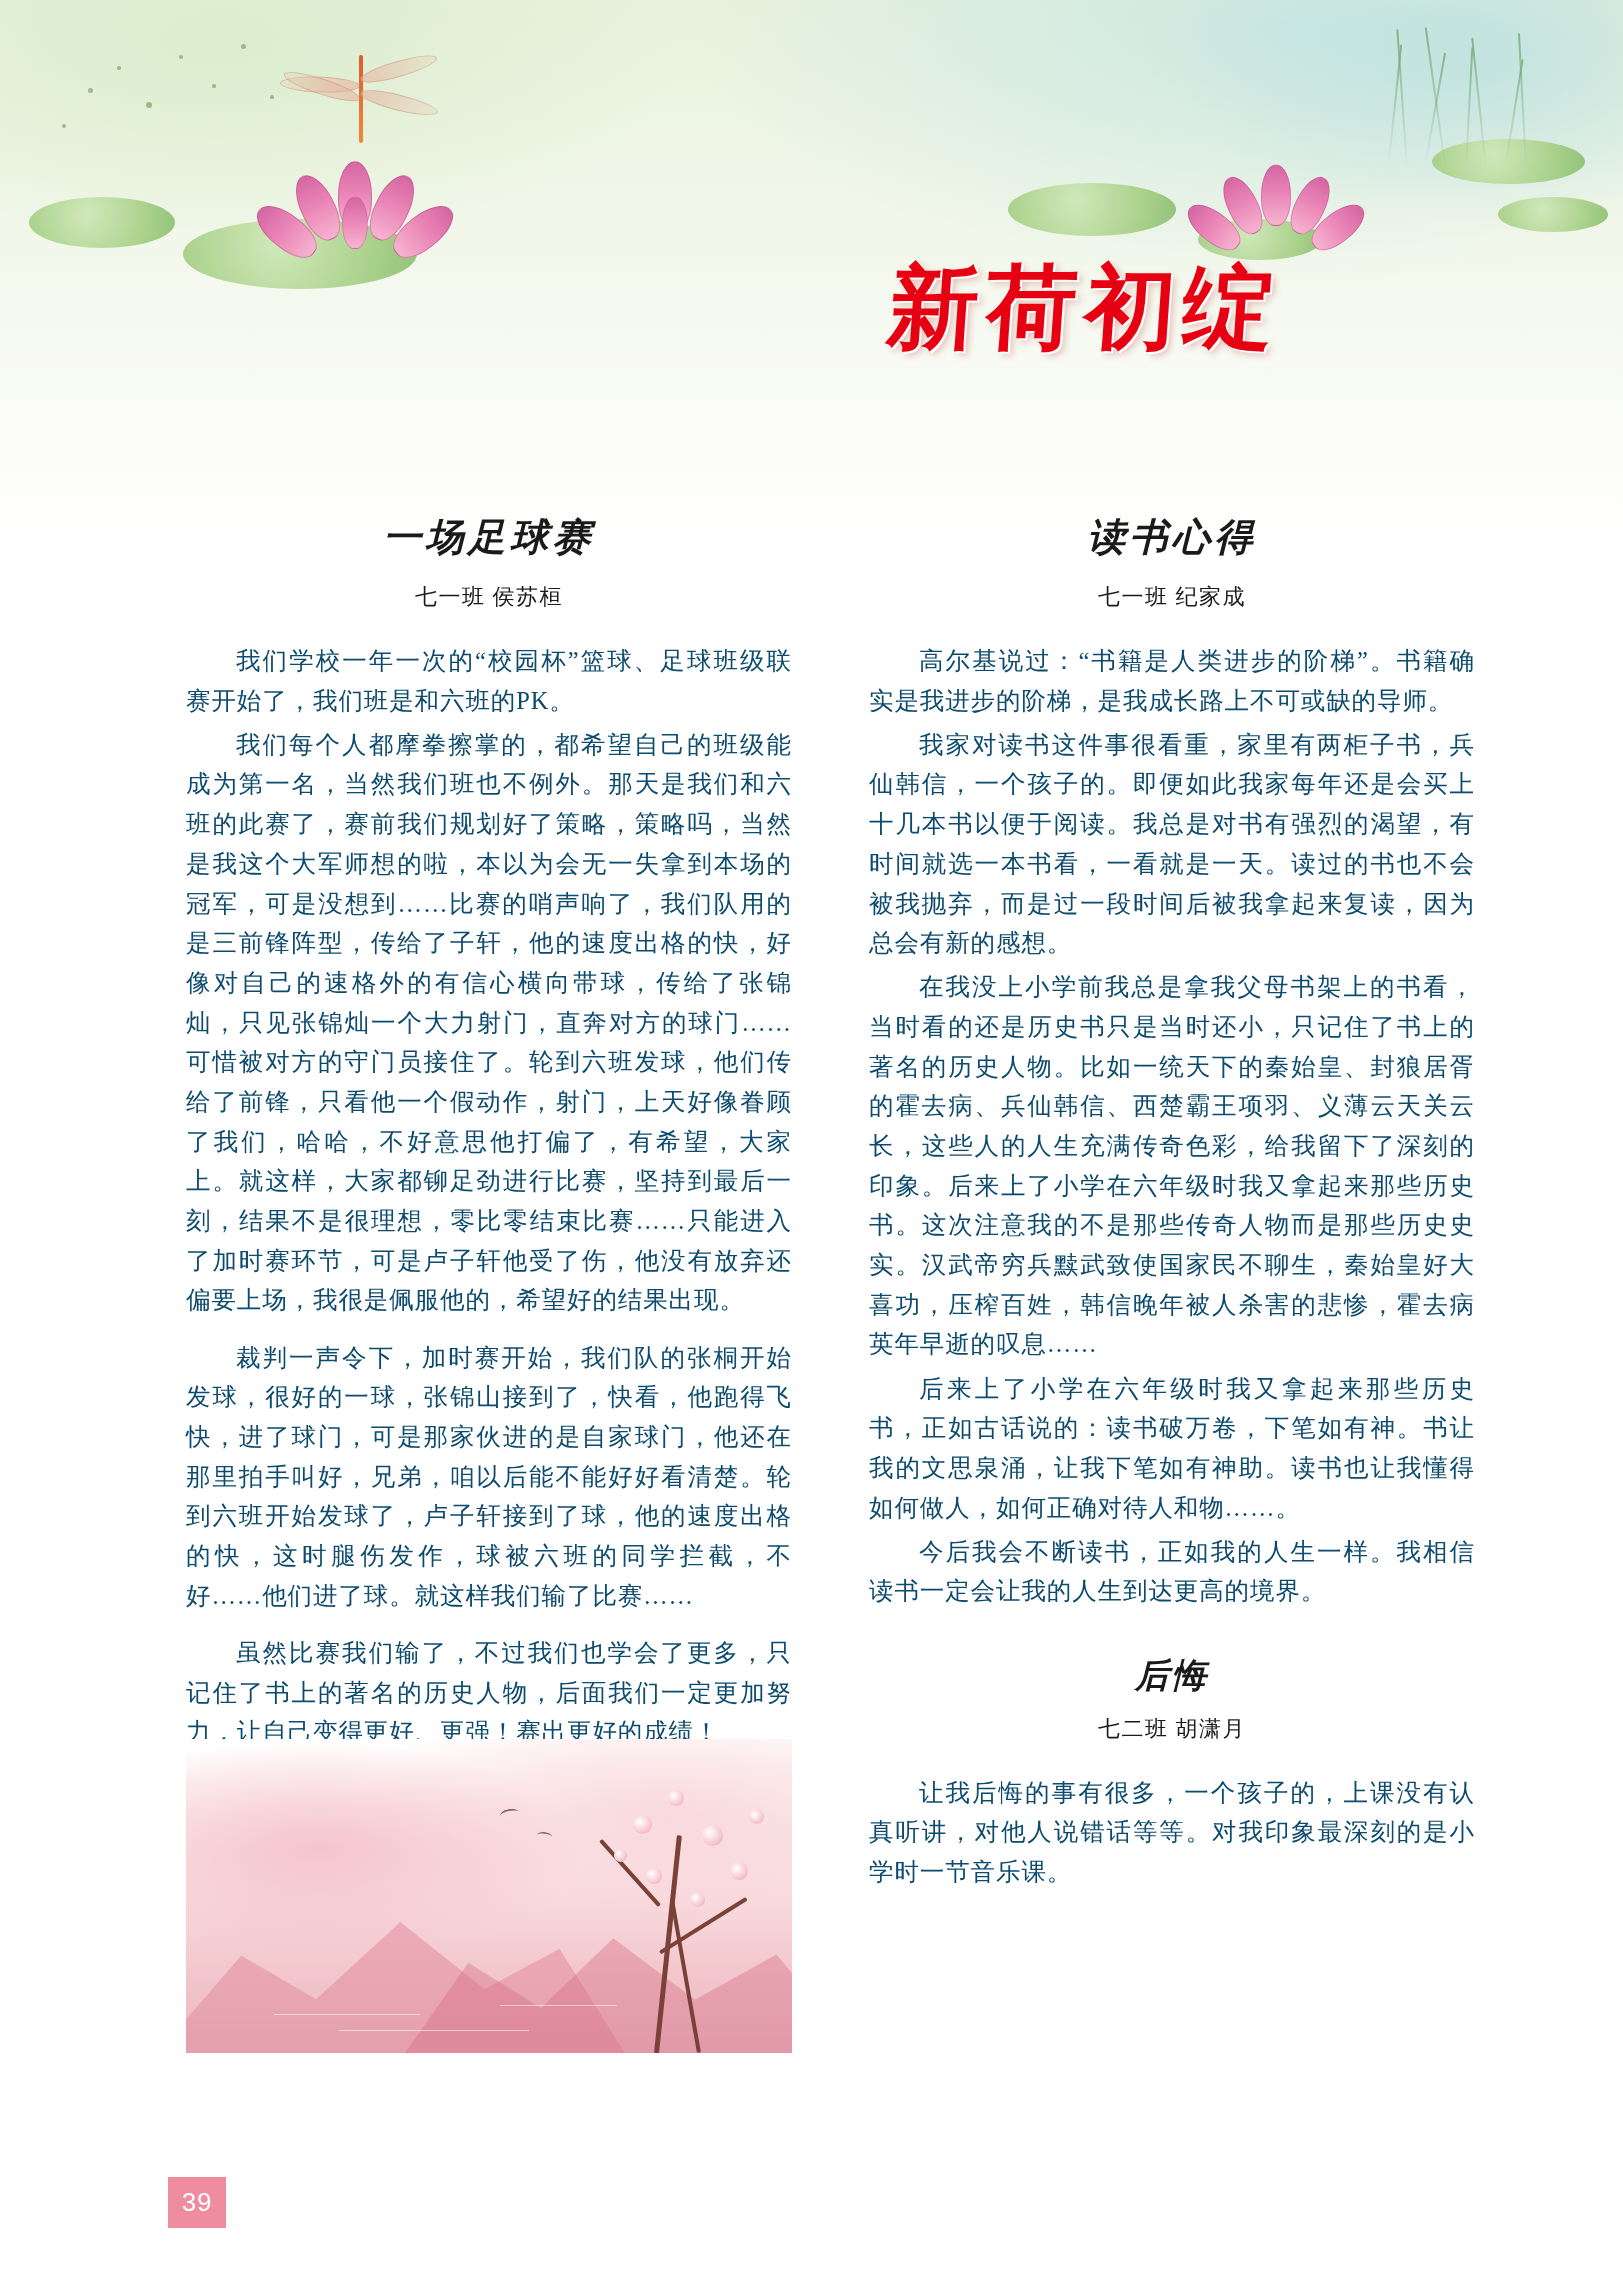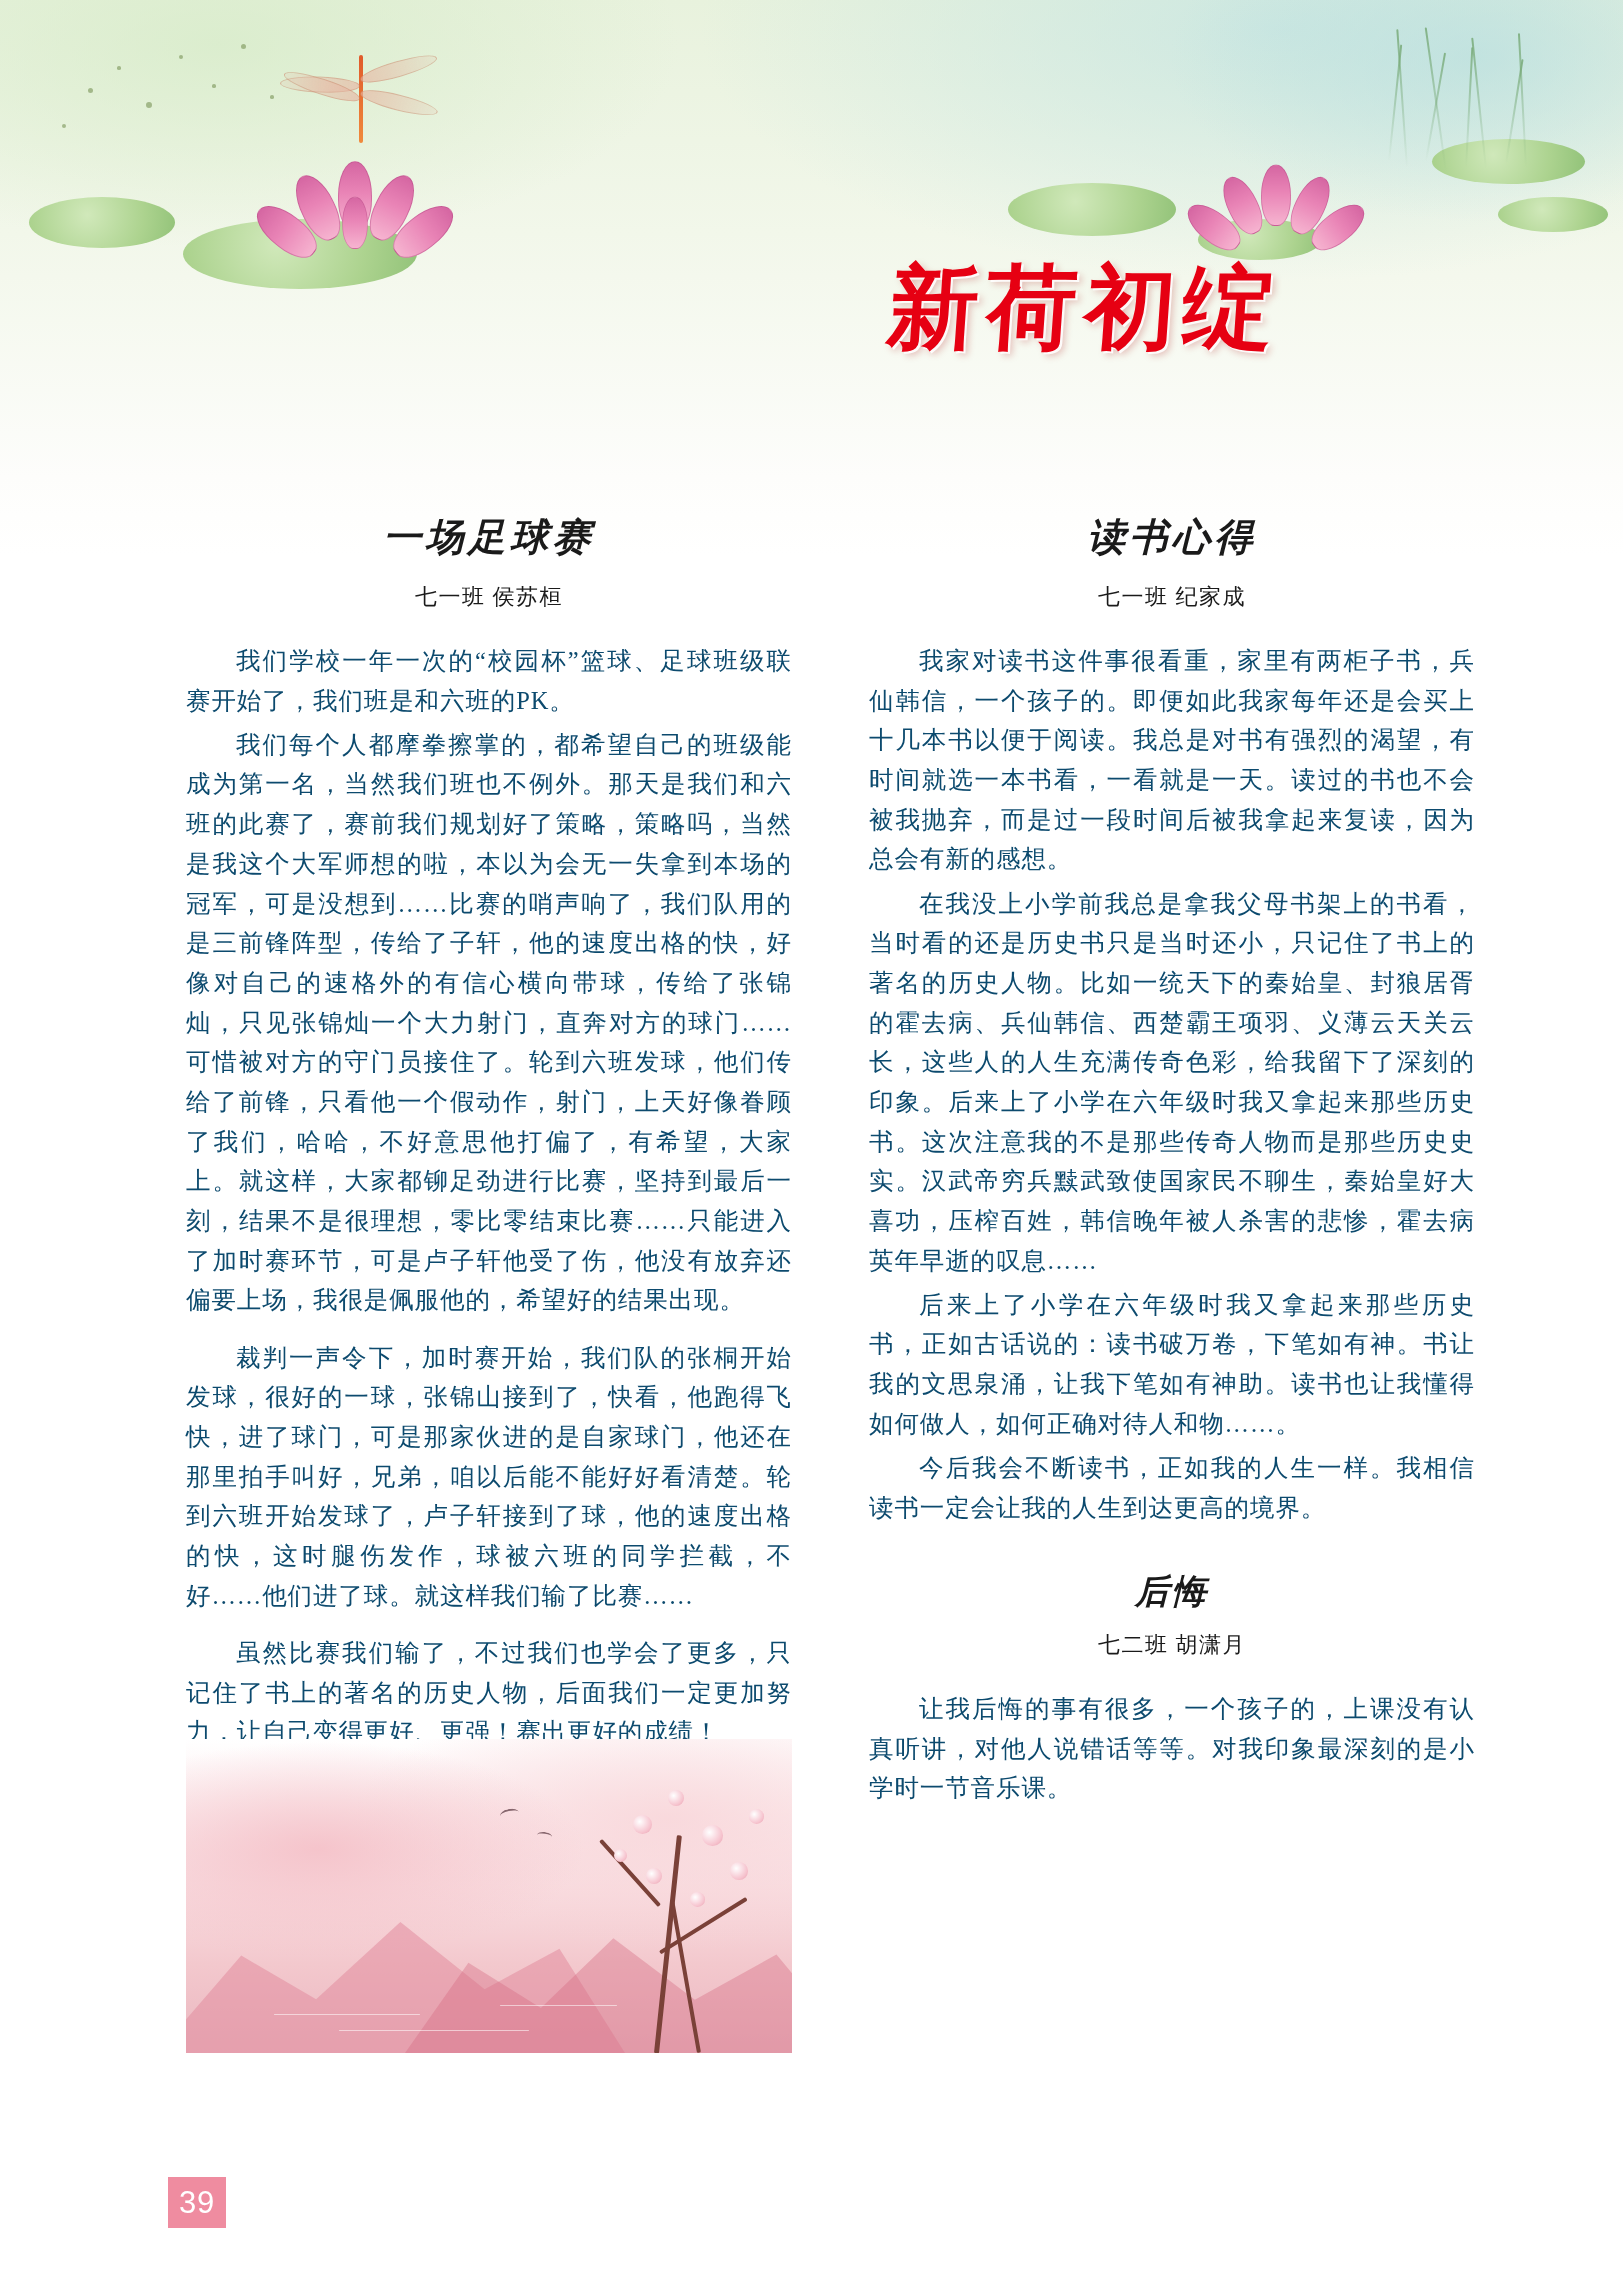--- a/index.html
+++ b/index.html
@@ -195,21 +195,21 @@
   
   .page-number {
     position: absolute;
     left: 168px;
     top: 2177px;
     width: 58px;
     height: 51px;
     background: #ef8ca0;
     color: #ffffff;
     font-family: "Liberation Sans", sans-serif;
-    font-size: 31px;
+    font-size: 26px;
     display: flex;
     align-items: center;
     justify-content: center;
     letter-spacing: 0.7px;
   }
 
   
   .lotus {
     position: absolute;
   }
@@ -308,20 +308,21 @@
         <p class="para">我们每个人都摩拳擦掌的，都希望自己的班级能成为第一名，当然我们班也不例外。那天是我们和六班的此赛了，赛前我们规划好了策略，策略吗，当然是我这个大军师想的啦，本以为会无一失拿到本场的冠军，可是没想到……比赛的哨声响了，我们队用的是三前锋阵型，传给了子轩，他的速度出格的快，好像对自己的速格外的有信心横向带球，传给了张锦灿，只见张锦灿一个大力射门，直奔对方的球门……可惜被对方的守门员接住了。轮到六班发球，他们传给了前锋，只看他一个假动作，射门，上天好像眷顾了我们，哈哈，不好意思他打偏了，有希望，大家上。就这样，大家都铆足劲进行比赛，坚持到最后一刻，结果不是很理想，零比零结束比赛……只能进入了加时赛环节，可是卢子轩他受了伤，他没有放弃还偏要上场，我很是佩服他的，希望好的结果出现。</p>
         <p class="para para-gap">裁判一声令下，加时赛开始，我们队的张桐开始发球，很好的一球，张锦山接到了，快看，他跑得飞快，进了球门，可是那家伙进的是自家球门，他还在那里拍手叫好，兄弟，咱以后能不能好好看清楚。轮到六班开始发球了，卢子轩接到了球，他的速度出格的快，这时腿伤发作，球被六班的同学拦截，不好……他们进了球。就这样我们输了比赛……</p>
         <p class="para para-gap">虽然比赛我们输了，不过我们也学会了更多，只记住了书上的著名的历史人物，后面我们一定更加努力，让自己变得更好、更强！赛出更好的成绩！</p>
       </div>
     </div>
 
     <div class="col col-right">
       <div class="article">
         <div class="article-title">读书心得</div>
         <div class="article-byline">七一班  纪家成</div>
+        <p class="para">高尔基说过：“书籍是人类进步的阶梯”。书籍确实是我进步的阶梯，是我成长路上不可或缺的导师。</p>
         <p class="para">我家对读书这件事很看重，家里有两柜子书，兵仙韩信，一个孩子的。即便如此我家每年还是会买上十几本书以便于阅读。我总是对书有强烈的渴望，有时间就选一本书看，一看就是一天。读过的书也不会被我抛弃，而是过一段时间后被我拿起来复读，因为总会有新的感想。</p>
         <p class="para">在我没上小学前我总是拿我父母书架上的书看，当时看的还是历史书只是当时还小，只记住了书上的著名的历史人物。比如一统天下的秦始皇、封狼居胥的霍去病、兵仙韩信、西楚霸王项羽、义薄云天关云长，这些人的人生充满传奇色彩，给我留下了深刻的印象。后来上了小学在六年级时我又拿起来那些历史书。这次注意我的不是那些传奇人物而是那些历史史实。汉武帝穷兵黩武致使国家民不聊生，秦始皇好大喜功，压榨百姓，韩信晚年被人杀害的悲惨，霍去病英年早逝的叹息……</p>
         <p class="para">后来上了小学在六年级时我又拿起来那些历史书，正如古话说的：读书破万卷，下笔如有神。书让我的文思泉涌，让我下笔如有神助。读书也让我懂得如何做人，如何正确对待人和物……。</p>
         <p class="para">今后我会不断读书，正如我的人生一样。我相信读书一定会让我的人生到达更高的境界。</p>
       </div>
 
       <div class="article" style="margin-top:42px;">
         <div class="article-title small">后悔</div>
         <div class="article-byline">七二班  胡潇月</div>
         <p class="para">让我后悔的事有很多，一个孩子的，上课没有认真听讲，对他人说错话等等。对我印象最深刻的是小学时一节音乐课。</p>

